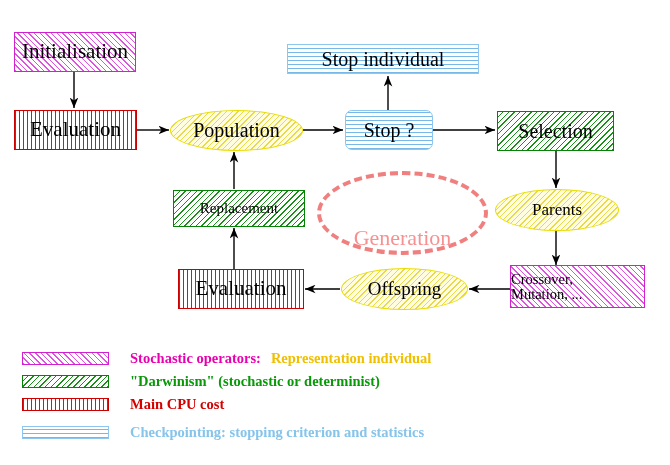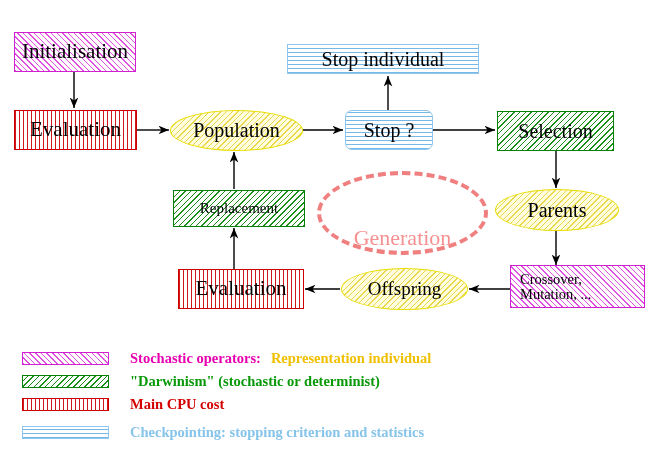--- a/index.html
+++ b/index.html
@@ -125,26 +125,26 @@
   </div>
 
   <div class="node fill-blue" style="left:287px;top:44px;width:192px;height:30px;font-size:20px;">
     <span>Stop individual</span>
   </div>
 
   <div class="node fill-green" style="left:497px;top:111px;width:117px;height:40px;font-size:20px;">
     <span>Selection</span>
   </div>
 
-  <div class="node fill-yellow ellipse" style="left:495px;top:189px;width:124px;height:42px;font-size:20px;">
+  <div class="node fill-yellow ellipse" style="left:495px;top:189px;width:124px;height:42px;font-size:17px;">
     <span>Parents</span>
   </div>
 
   <div class="node fill-magenta" style="left:510px;top:265px;width:135px;height:43px;font-size:14.5px;
-              justify-content:flex-start;padding-left:9px;">
+              justify-content:flex-start;">
     <span style="white-space:pre-line;text-align:left;">Crossover,
 Mutation, ...</span>
   </div>
 
   <div class="node fill-yellow ellipse" style="left:341px;top:268px;width:127px;height:42px;font-size:19px;">
     <span>Offspring</span>
   </div>
 
   <div class="node fill-red" style="left:178px;top:269px;width:126px;height:40px;font-size:21px;">
     <span>Evaluation</span>

